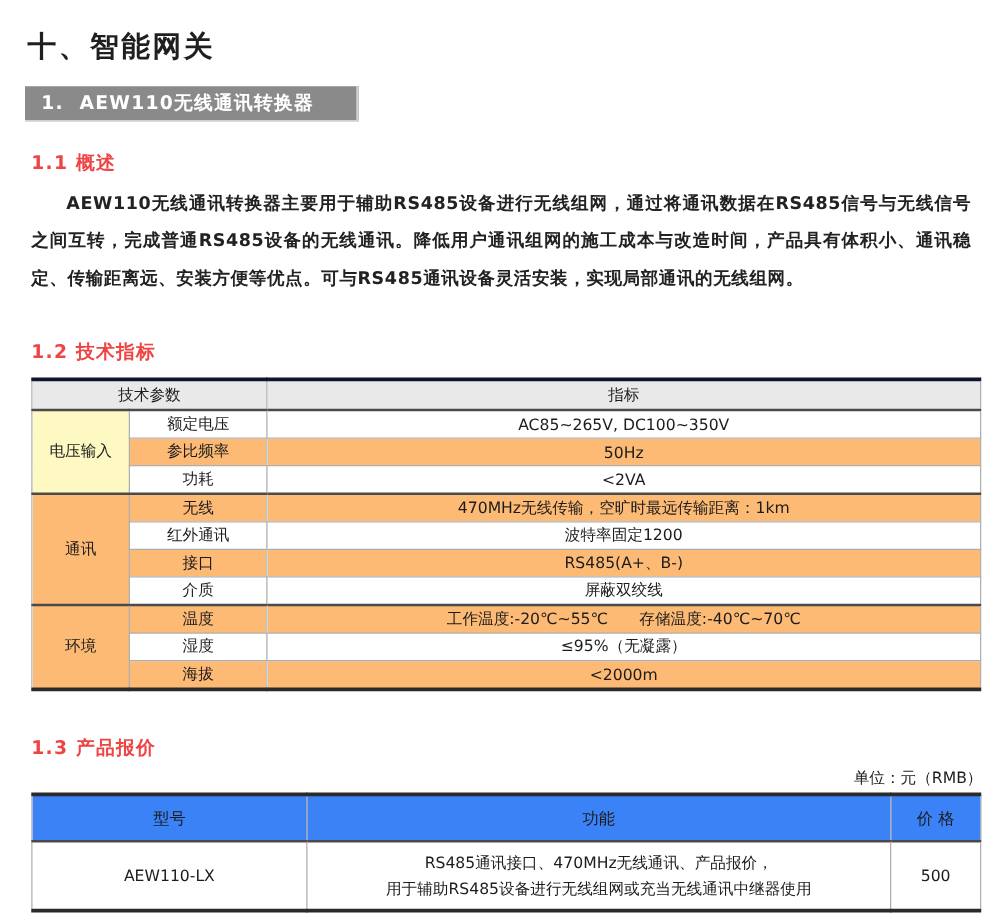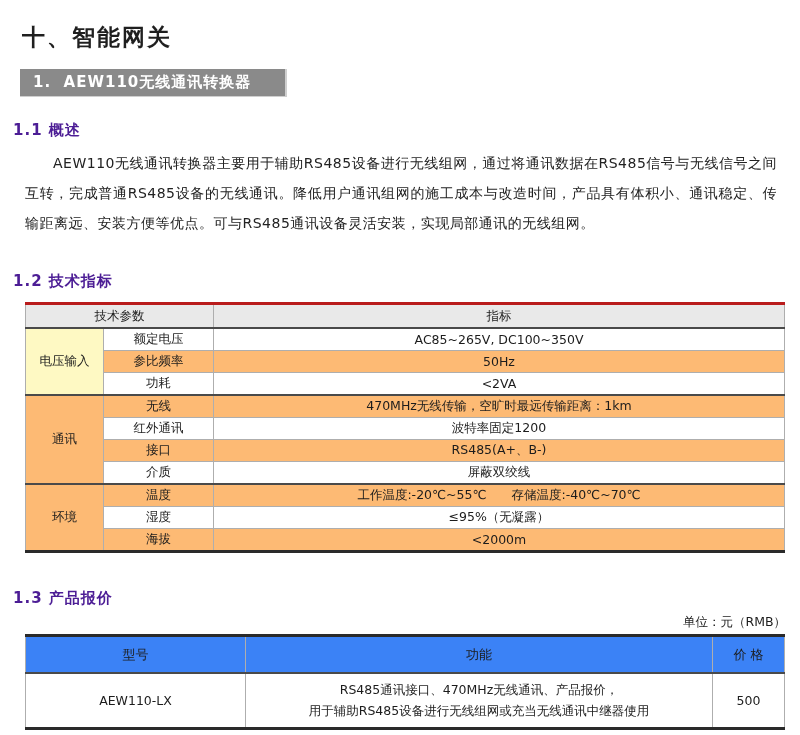--- a/index.html
+++ b/index.html
@@ -13,31 +13,31 @@
     color:#1f1f1f;letter-spacing:2px;
   }
   .section-banner{
     margin:15px 0 0 20px;width:252px;height:27px;
     background:#8a8a8a;color:#ffffff;font-size:15px;font-weight:bold;
     line-height:27px;padding-left:13px;letter-spacing:1px;
     border-right:2px solid #cfcfcf;border-bottom:1px solid #cfcfcf;
     white-space:pre;
   }
   .sub-heading{
-    margin:24px 0 0 13px;font-size:15px;font-weight:bold;color:#4c1d95;
+    margin:24px 0 0 25px;font-size:15px;font-weight:bold;color:#ef4444;
     letter-spacing:1px;
   }
   .overview-para{
     margin:8px 25px 0 25px;width:752px;
     font-size:14px;line-height:30px;color:#222;
-    text-indent:2em;text-align:justify;letter-spacing:0.5px;
+    text-indent:2em;text-align:justify;letter-spacing:0.5px;font-weight:bold;
   }
   .spec-heading{margin-top:34px;}
   table{border-collapse:collapse;table-layout:fixed;margin-left:25px;width:760px;}
-  .spec-table{margin-top:11px;border-top:3px solid #b91c1c;border-bottom:3px solid #2a2a2a;}
+  .spec-table{margin-top:11px;border-top:3px solid #0f172a;border-bottom:3px solid #2a2a2a;}
   .spec-table th,.spec-table td{
     border:1px solid #aeaeae;padding:0 4px;height:21px;
     font-size:12.5px;font-weight:normal;text-align:center;color:#1c1c1c;
     overflow:hidden;white-space:nowrap;
   }
   .spec-table thead th{background:#e9e9e9;height:22px;border-bottom:2px solid #4a4a4a;}
   .spec-table tr.sep td{border-top:2px solid #4a4a4a;}
   .spec-table tr.gray td{background:#fdba74;}
   .spec-table td.group-cell{background:#fef9c3;}
   .price-heading{margin-top:36px;}

